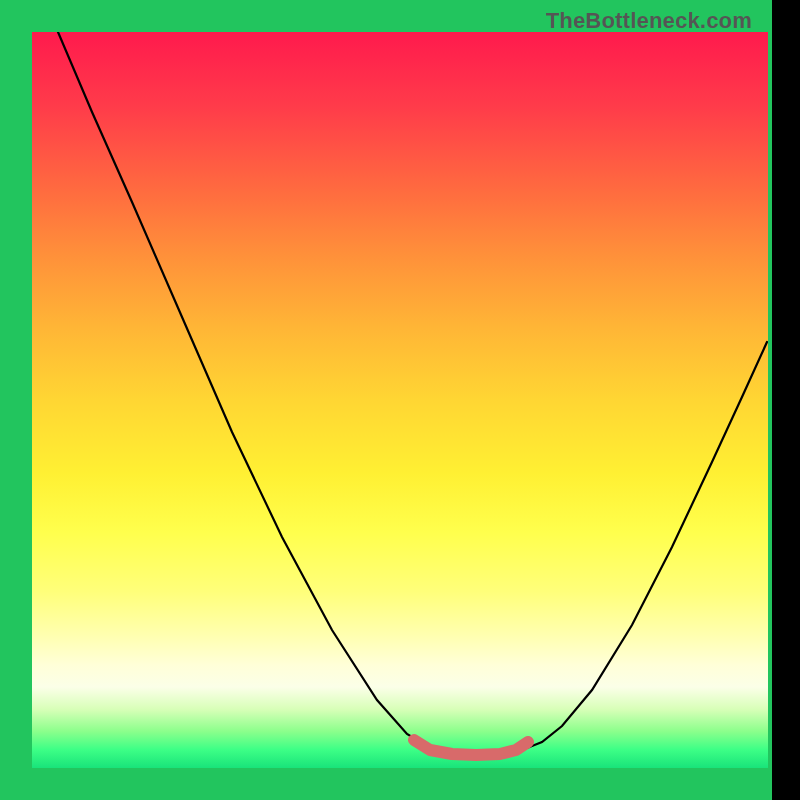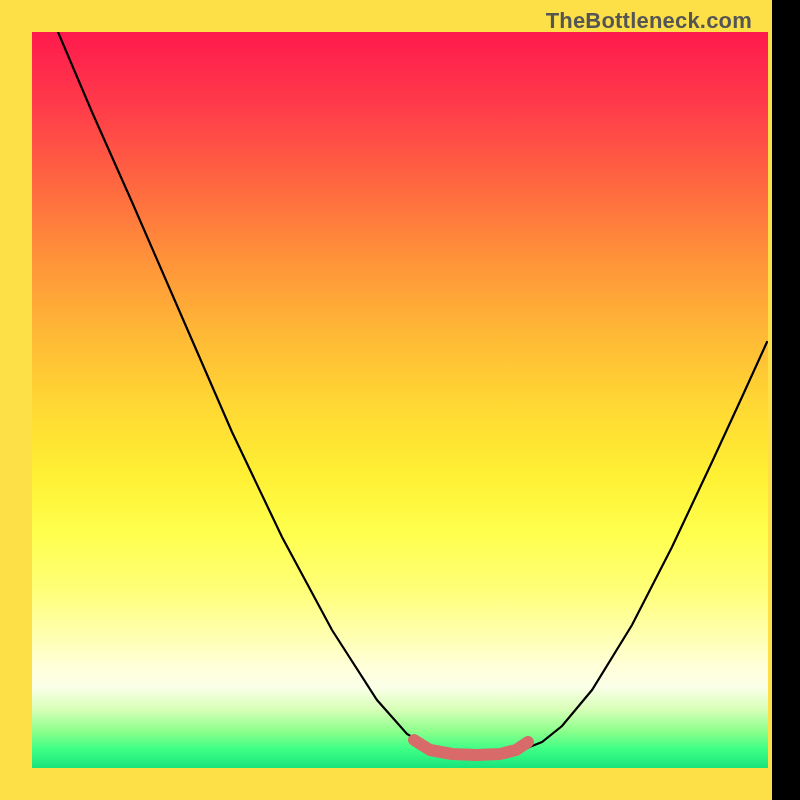--- a/index.html
+++ b/index.html
@@ -1,21 +1,21 @@
 <!DOCTYPE html>
 <html><head>
 <meta charset="utf-8">
 <style>
   * { margin: 0; padding: 0; box-sizing: border-box; }
   html, body { width: 800px; height: 800px; overflow: hidden; background: #000; }
   .frame {
     position: relative;
     width: 772px;
     height: 800px;
-    background: #fde047;
+    background: #22c55e;
   }
   .plot {
     position: absolute;
     left: 32px;
     top: 32px;
     width: 736px;
     height: 736px;
     background: linear-gradient(to bottom,
       #ff1a4d 0%,
       #ff3b4a 10%,

